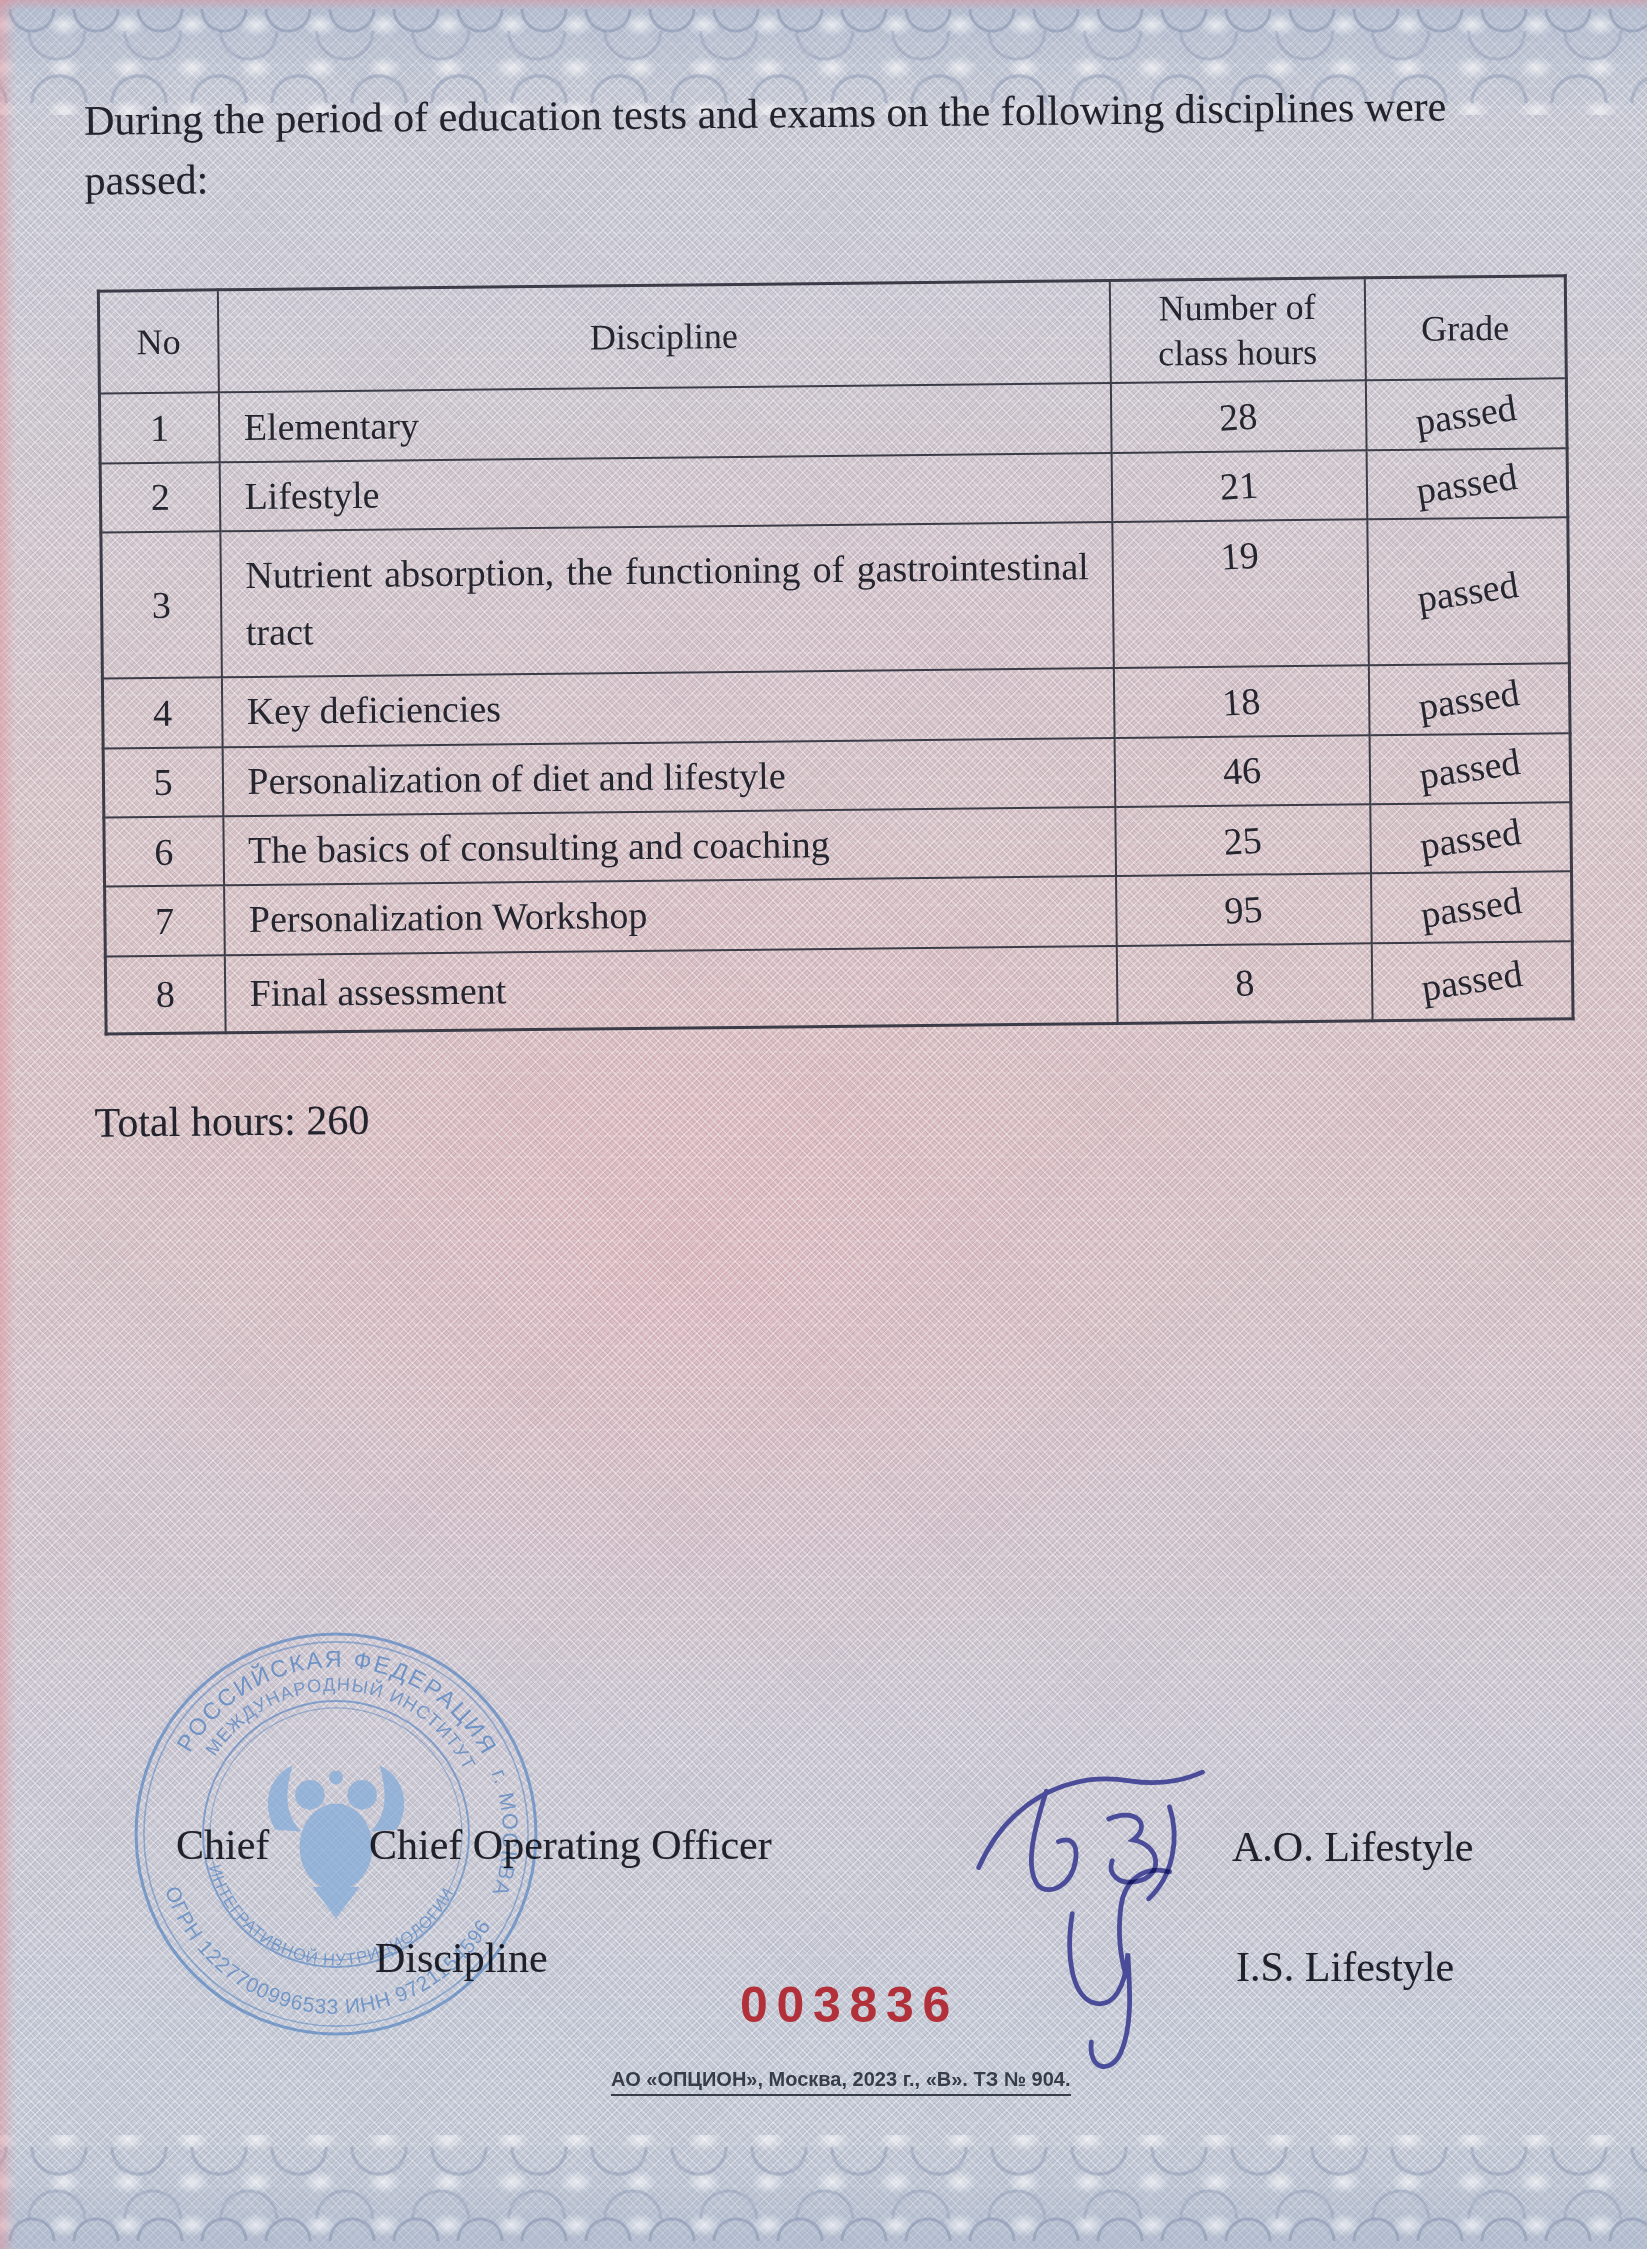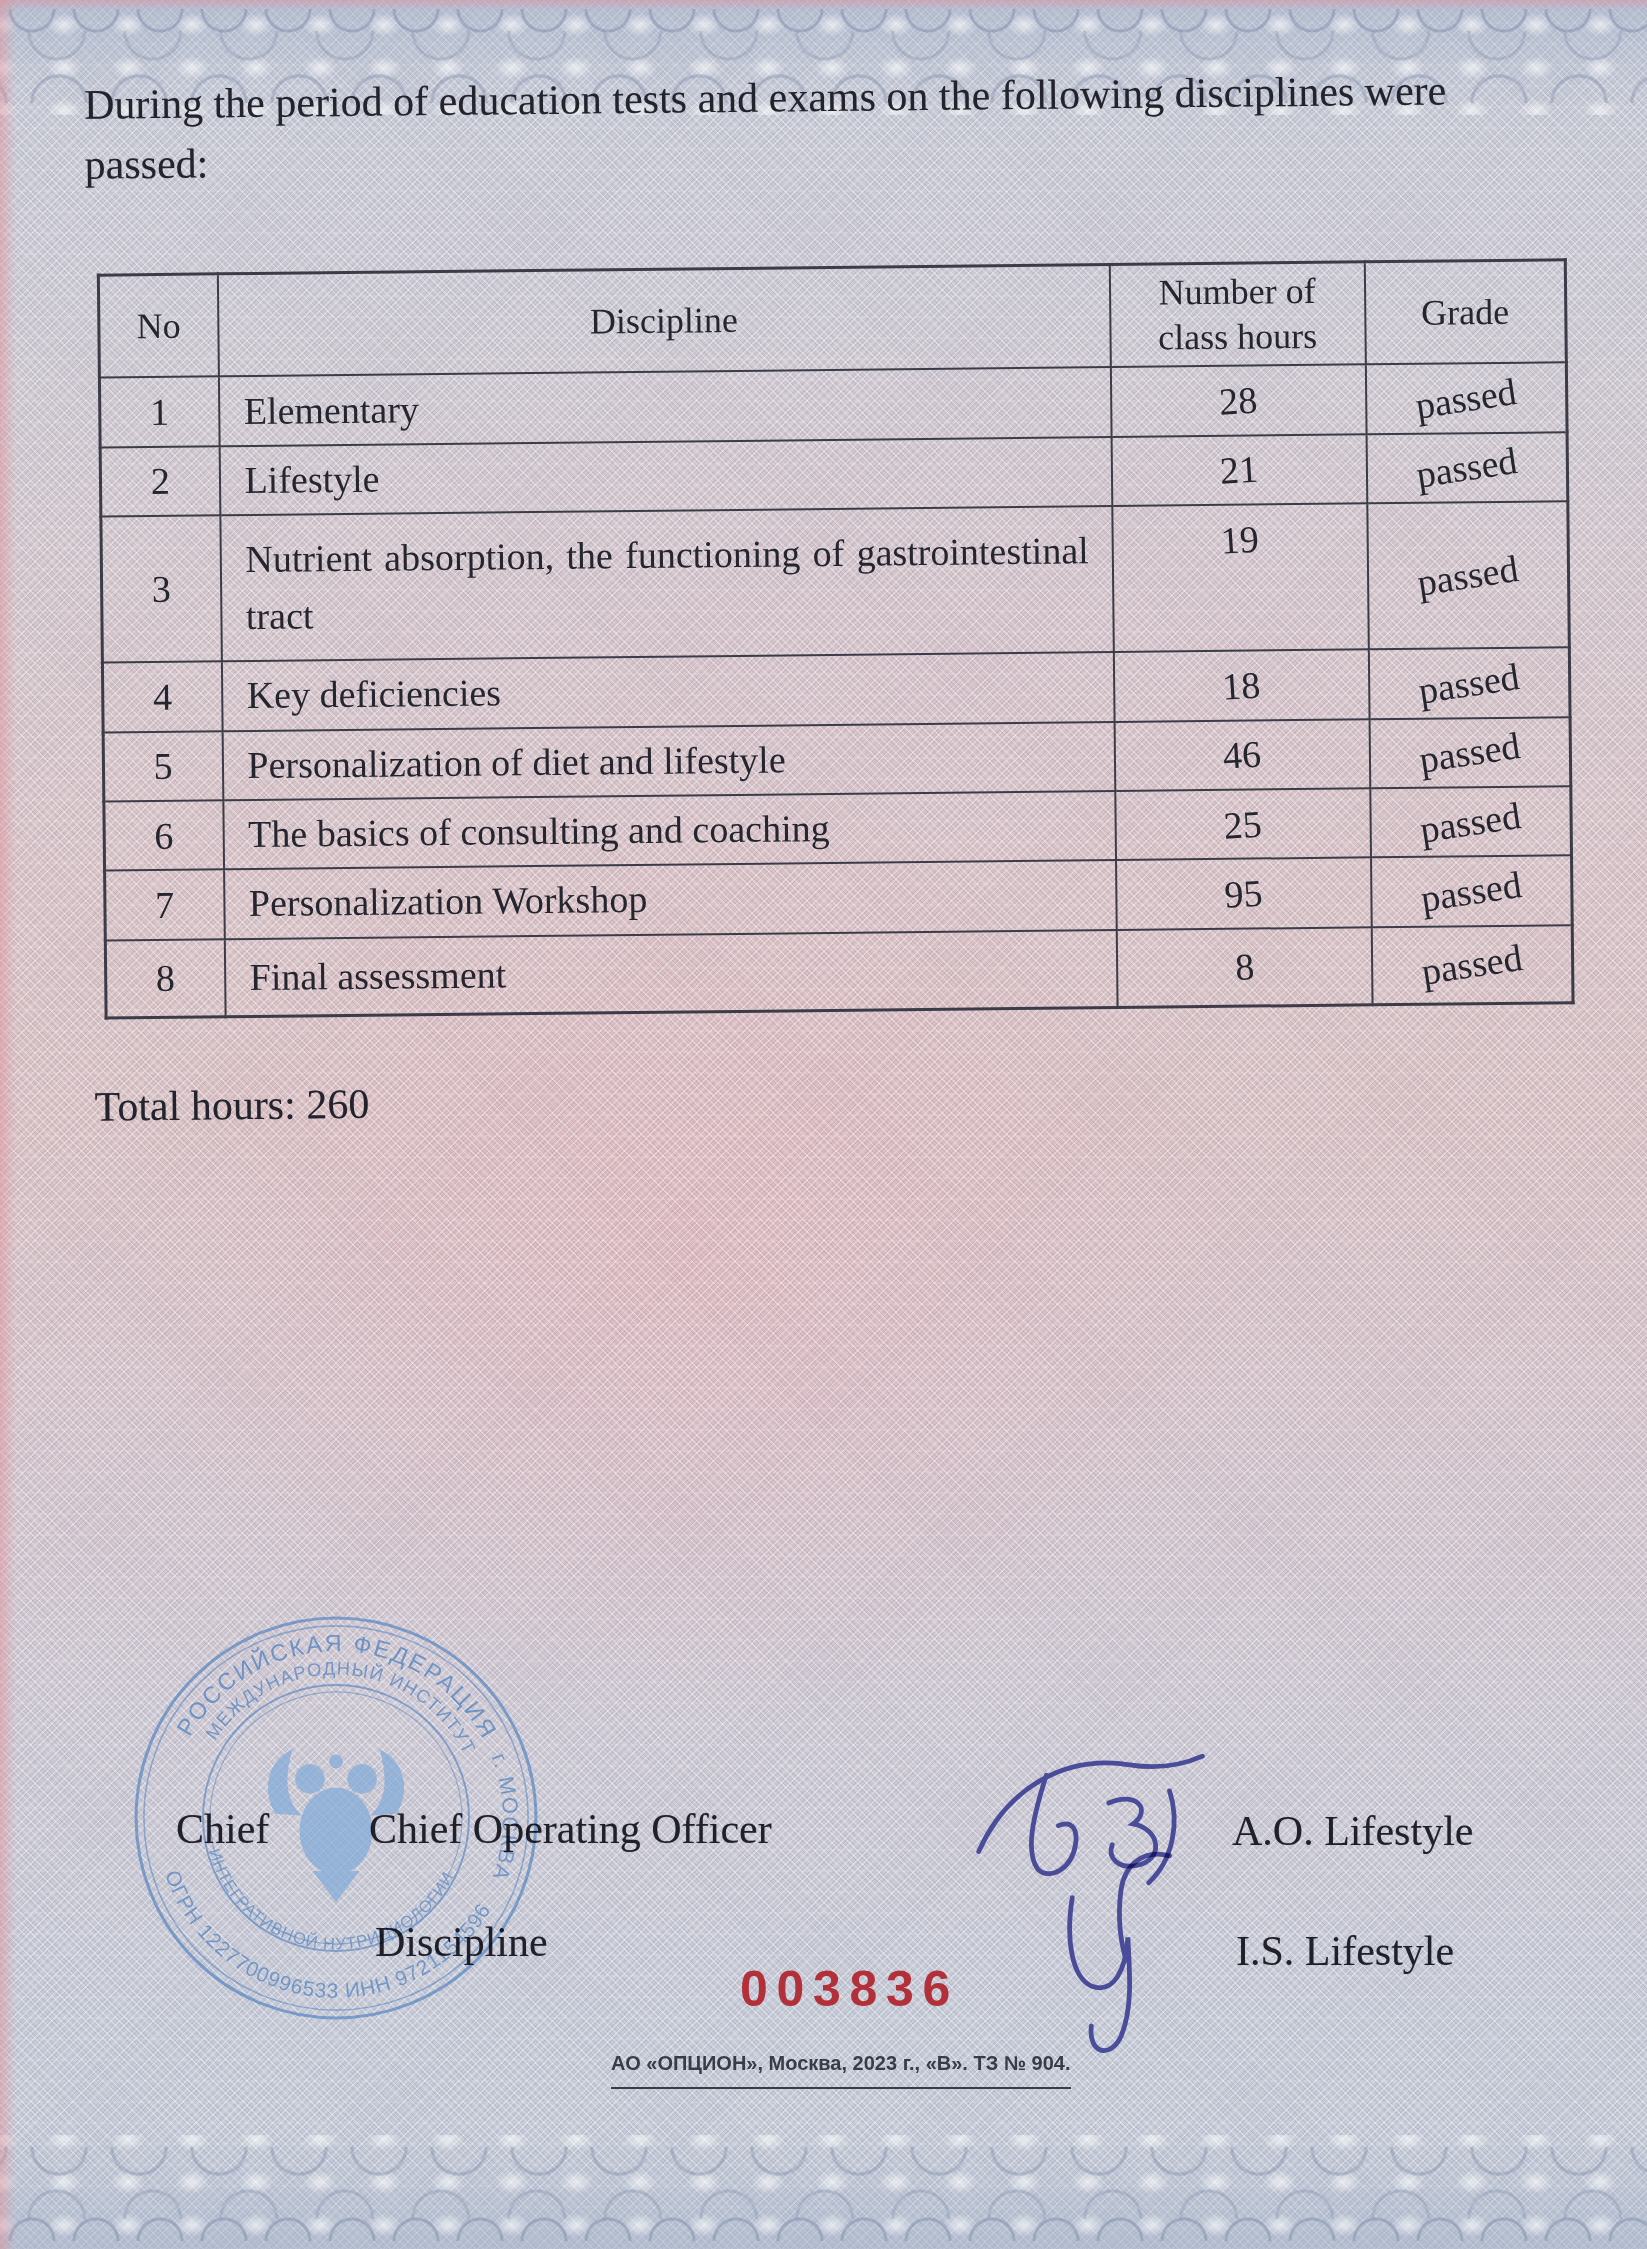--- a/index.html
+++ b/index.html
@@ -37,21 +37,21 @@
     background-position:0 8.7px, 19px 42px, 8.7px 31px, 32px 12px, 0 0;
     background-repeat:repeat-x,repeat-x,repeat-x,repeat,no-repeat;
   }
   .lace.top{top:0;}
   .lace.bottom{bottom:0;transform:scaleY(-1);}
   .edge-left{position:absolute;top:0;bottom:0;left:0;width:15.6px;z-index:1;pointer-events:none;
     background:linear-gradient(90deg, rgba(224,150,160,.55), rgba(224,150,160,0));}
   .edge-top{position:absolute;top:0;left:0;right:0;height:10.4px;z-index:1;pointer-events:none;
     background:linear-gradient(180deg, rgba(222,140,150,.45), rgba(222,140,150,0));}
 
-  .content{position:absolute;inset:0;z-index:2;}
+  .content{position:absolute;inset:0;z-index:2;margin-top:16px;}
   .upper{position:absolute;left:0;top:0;right:0;transform:rotate(-0.6deg);transform-origin:50% 0;}
 
   .intro{
     position:absolute;left:83px;top:68px;width:1481px;
     font-size:42px;line-height:1.42;color:#22232d;
     text-shadow:0 0 0.9px rgba(34,35,45,.25);
   }
 
   table.doc-table{
     position:absolute;left:94px;top:266px;width:1466px;
@@ -100,21 +100,21 @@
   .serial{
     position:absolute;left:740px;top:1960px;
     font-family:Liberation Sans, sans-serif;
     font-size:50px;font-weight:bold;letter-spacing:8.7px;
     color:#b23039;mix-blend-mode:multiply;white-space:nowrap;
   }
   .print-info{
     position:absolute;left:611px;top:2052px;
     font-family:"Liberation Sans","DejaVu Sans",sans-serif;
     font-size:20px;font-weight:bold;color:#363d49;
-    border-bottom:2.2px solid #363d49;padding-bottom:12px;white-space:nowrap;
+    border-bottom:2.2px solid #363d49;padding-bottom:3px;white-space:nowrap;
   }
 
   .seal-svg{position:absolute;left:130px;top:1612px;z-index:3;opacity:.88;mix-blend-mode:multiply;}
   .sig1-svg{position:absolute;left:963px;top:1737px;z-index:3;mix-blend-mode:multiply;}
   .sig2-svg{position:absolute;left:1041px;top:1842px;z-index:3;mix-blend-mode:multiply;}
 </style>
 </head>
 <body>
 
 <div class="page">

